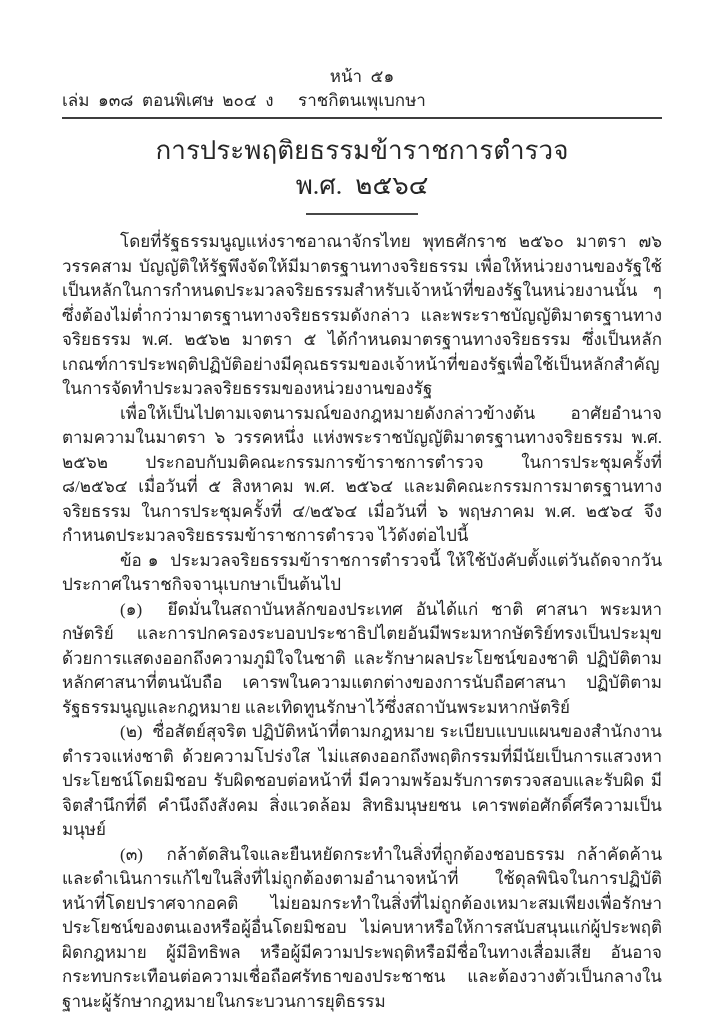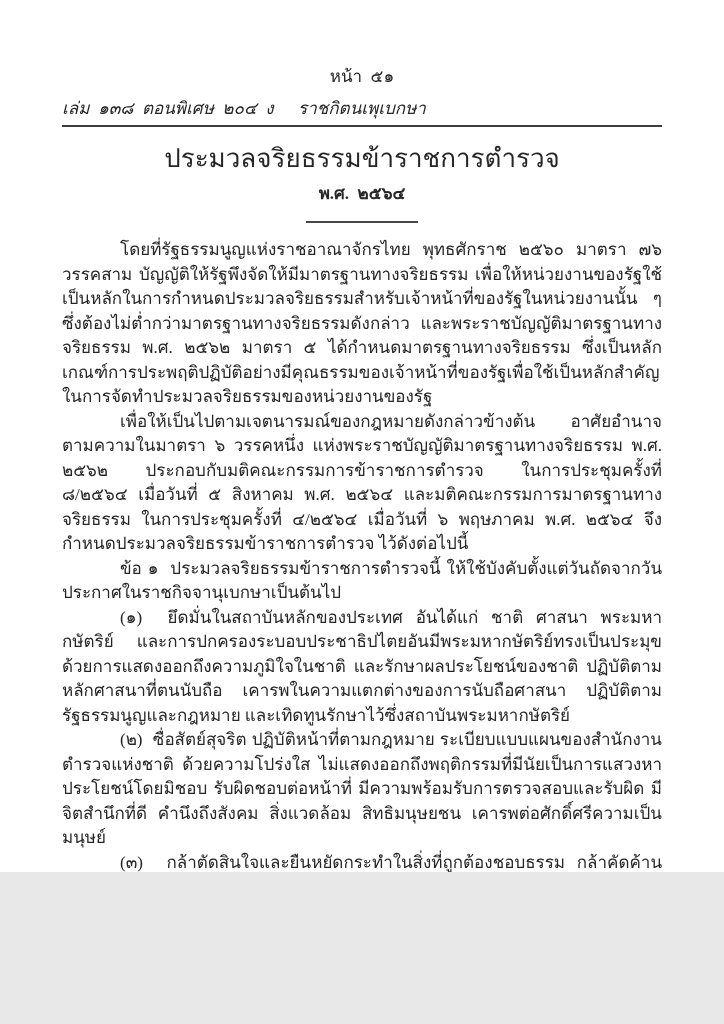--- a/index.html
+++ b/index.html
@@ -3,21 +3,21 @@
 <meta charset="utf-8">
 <style>
   html, body {
     margin: 0;
     padding: 0;
     background: #e8e8e8;
   }
   .page {
     position: relative;
     width: 724px;
-    height: 872px;
+    height: 1024px;
     margin: 0 auto;
     background: #ffffff;
     color: #262626;
     font-family: "Liberation Serif", "DejaVu Serif", serif;
     overflow: hidden;
     box-sizing: border-box;
   }
   .content {
     position: absolute;
     left: 62px;
@@ -30,44 +30,43 @@
     text-align: center;
     font-size: 17px;
     line-height: 22px;
   }
   .hdr-line2 {
     display: grid;
     grid-template-columns: 1fr auto 1fr;
     align-items: baseline;
     font-size: 17px;
     line-height: 22px;
-    margin-top: 10px;
-    font-style: italic;
+    margin-top: 2px;
   }
   .hdr-line2 .left  { justify-self: start; }
   .hdr-line2 .mid   { justify-self: center; }
   .hdr-line2 .right { justify-self: end; }
   .hdr-rule {
     margin-top: 5px;
     border: 0;
     border-top: 2.5px solid #3d3d3d;
   }
   
   .doc-title {
     margin: 16px 0 0 0;
     text-align: center;
     font-size: 26px;
     font-weight: normal;
     line-height: 32px;
   }
   .doc-year {
     margin: 4px 0 0 0;
     text-align: center;
-    font-size: 17px;
-    font-weight: bold;
+    font-size: 26px;
+    font-weight: normal;
     line-height: 30px;
   }
   .title-divider {
     width: 112px;
     margin: 12px auto 0 auto;
     border: 0;
     border-top: 2px solid #474747;
   }
   
   .body-text {
@@ -89,21 +88,21 @@
 
     <div class="hdr-line1">หน้า&nbsp; ๕๑</div>
 
     <div class="hdr-line2">
       <span class="left">เล่ม&nbsp; ๑๓๘&nbsp; ตอนพิเศษ&nbsp; ๒๐๔&nbsp; ง</span>
       <span class="mid">ราชกิตนเพุเบกษา</span>
     </div>
 
     <hr class="hdr-rule">
 
-    <h1 class="doc-title">ประมวลจริยธรรมข้าราชการตำรวจ</h1>
+    <h1 class="doc-title">การประพฤติยธรรมข้าราชการตำรวจ</h1>
     <h2 class="doc-year">พ.ศ.&nbsp; ๒๕๖๔</h2>
     <hr class="title-divider">
 
     <div class="body-text">
       <p>โดยที่รัฐธรรมนูญแห่งราชอาณาจักรไทย พุทธศักราช ๒๕๖๐ มาตรา ๗๖ วรรคสาม บัญญัติให้รัฐพึงจัดให้มีมาตรฐานทางจริยธรรม เพื่อให้หน่วยงานของรัฐใช้เป็นหลักในการกำหนดประมวลจริยธรรมสำหรับเจ้าหน้าที่ของรัฐในหน่วยงานนั้น ๆ ซึ่งต้องไม่ต่ำกว่ามาตรฐานทางจริยธรรมดังกล่าว และพระราชบัญญัติมาตรฐานทางจริยธรรม พ.ศ. ๒๕๖๒ มาตรา ๕ ได้กำหนดมาตรฐานทางจริยธรรม ซึ่งเป็นหลักเกณฑ์การประพฤติปฏิบัติอย่างมีคุณธรรมของเจ้าหน้าที่ของรัฐเพื่อใช้เป็นหลักสำคัญในการจัดทำประมวลจริยธรรมของหน่วยงานของรัฐ</p>
       <p>เพื่อให้เป็นไปตามเจตนารมณ์ของกฎหมายดังกล่าวข้างต้น อาศัยอำนาจตามความในมาตรา ๖ วรรคหนึ่ง แห่งพระราชบัญญัติมาตรฐานทางจริยธรรม พ.ศ. ๒๕๖๒ ประกอบกับมติคณะกรรมการข้าราชการตำรวจ ในการประชุมครั้งที่ ๘/๒๕๖๔ เมื่อวันที่ ๕ สิงหาคม พ.ศ. ๒๕๖๔ และมติคณะกรรมการมาตรฐานทางจริยธรรม ในการประชุมครั้งที่ ๔/๒๕๖๔ เมื่อวันที่ ๖ พฤษภาคม พ.ศ. ๒๕๖๔ จึงกำหนดประมวลจริยธรรมข้าราชการตำรวจ ไว้ดังต่อไปนี้</p>
       <p>ข้อ&nbsp;๑&nbsp; ประมวลจริยธรรมข้าราชการตำรวจนี้ ให้ใช้บังคับตั้งแต่วันถัดจากวันประกาศในราชกิจจานุเบกษาเป็นต้นไป</p>
       <p>(๑)&nbsp; ยึดมั่นในสถาบันหลักของประเทศ อันได้แก่ ชาติ ศาสนา พระมหากษัตริย์ และการปกครองระบอบประชาธิปไตยอันมีพระมหากษัตริย์ทรงเป็นประมุข ด้วยการแสดงออกถึงความภูมิใจในชาติ และรักษาผลประโยชน์ของชาติ ปฏิบัติตามหลักศาสนาที่ตนนับถือ เคารพในความแตกต่างของการนับถือศาสนา ปฏิบัติตามรัฐธรรมนูญและกฎหมาย และเทิดทูนรักษาไว้ซึ่งสถาบันพระมหากษัตริย์</p>
       <p>(๒)&nbsp; ซื่อสัตย์สุจริต ปฏิบัติหน้าที่ตามกฎหมาย ระเบียบแบบแผนของสำนักงานตำรวจแห่งชาติ ด้วยความโปร่งใส ไม่แสดงออกถึงพฤติกรรมที่มีนัยเป็นการแสวงหาประโยชน์โดยมิชอบ รับผิดชอบต่อหน้าที่ มีความพร้อมรับการตรวจสอบและรับผิด มีจิตสำนึกที่ดี คำนึงถึงสังคม สิ่งแวดล้อม สิทธิมนุษยชน เคารพต่อศักดิ์ศรีความเป็นมนุษย์</p>
       <p>(๓)&nbsp; กล้าตัดสินใจและยืนหยัดกระทำในสิ่งที่ถูกต้องชอบธรรม กล้าคัดค้านและดำเนินการแก้ไขในสิ่งที่ไม่ถูกต้องตามอำนาจหน้าที่ ใช้ดุลพินิจในการปฏิบัติหน้าที่โดยปราศจากอคติ ไม่ยอมกระทำในสิ่งที่ไม่ถูกต้องเหมาะสมเพียงเพื่อรักษาประโยชน์ของตนเองหรือผู้อื่นโดยมิชอบ ไม่คบหาหรือให้การสนับสนุนแก่ผู้ประพฤติผิดกฎหมาย ผู้มีอิทธิพล หรือผู้มีความประพฤติหรือมีชื่อในทางเสื่อมเสีย อันอาจกระทบกระเทือนต่อความเชื่อถือศรัทธาของประชาชน และต้องวางตัวเป็นกลางในฐานะผู้รักษากฎหมายในกระบวนการยุติธรรม</p>

